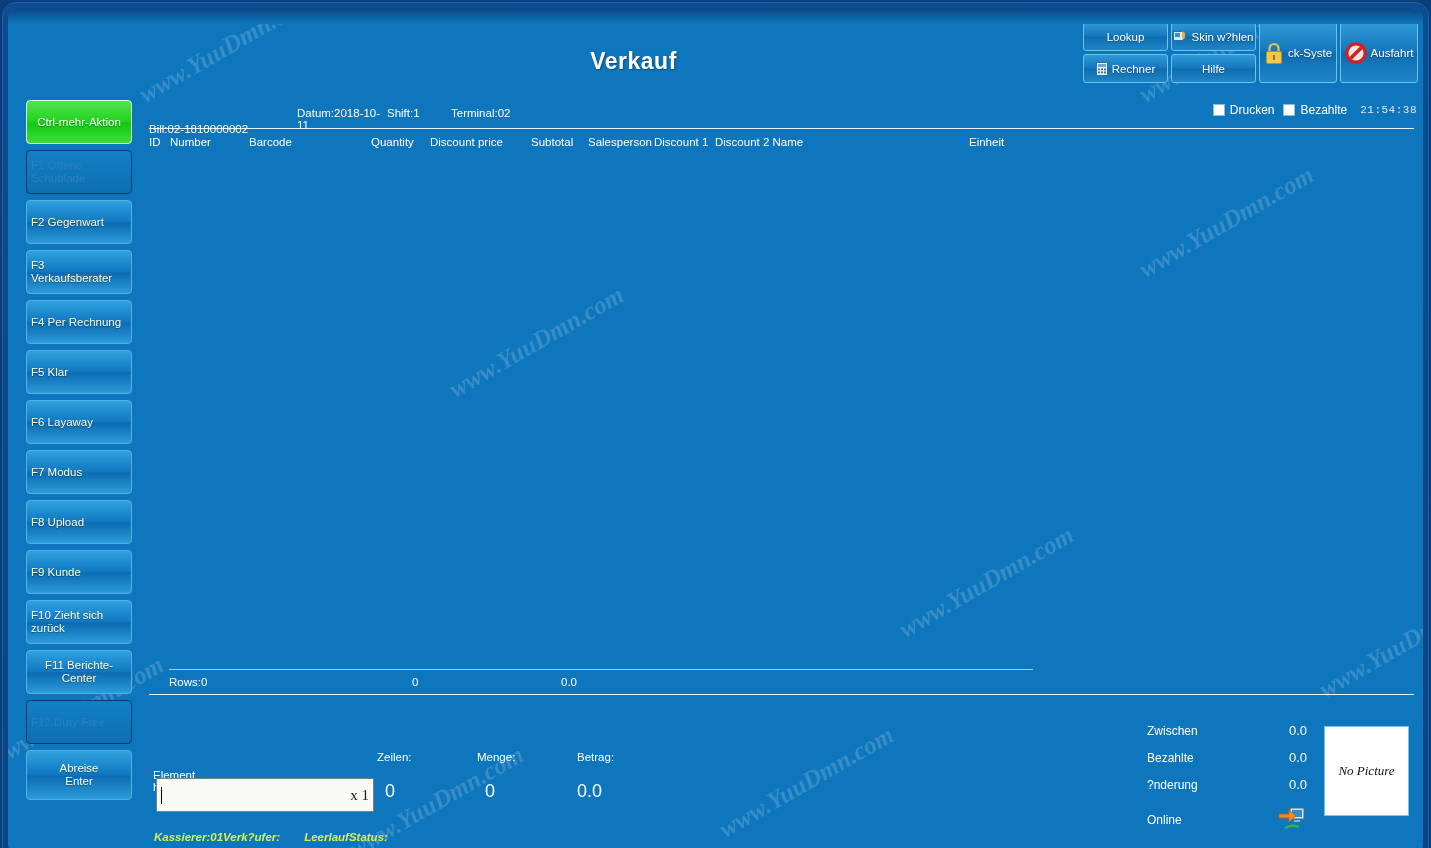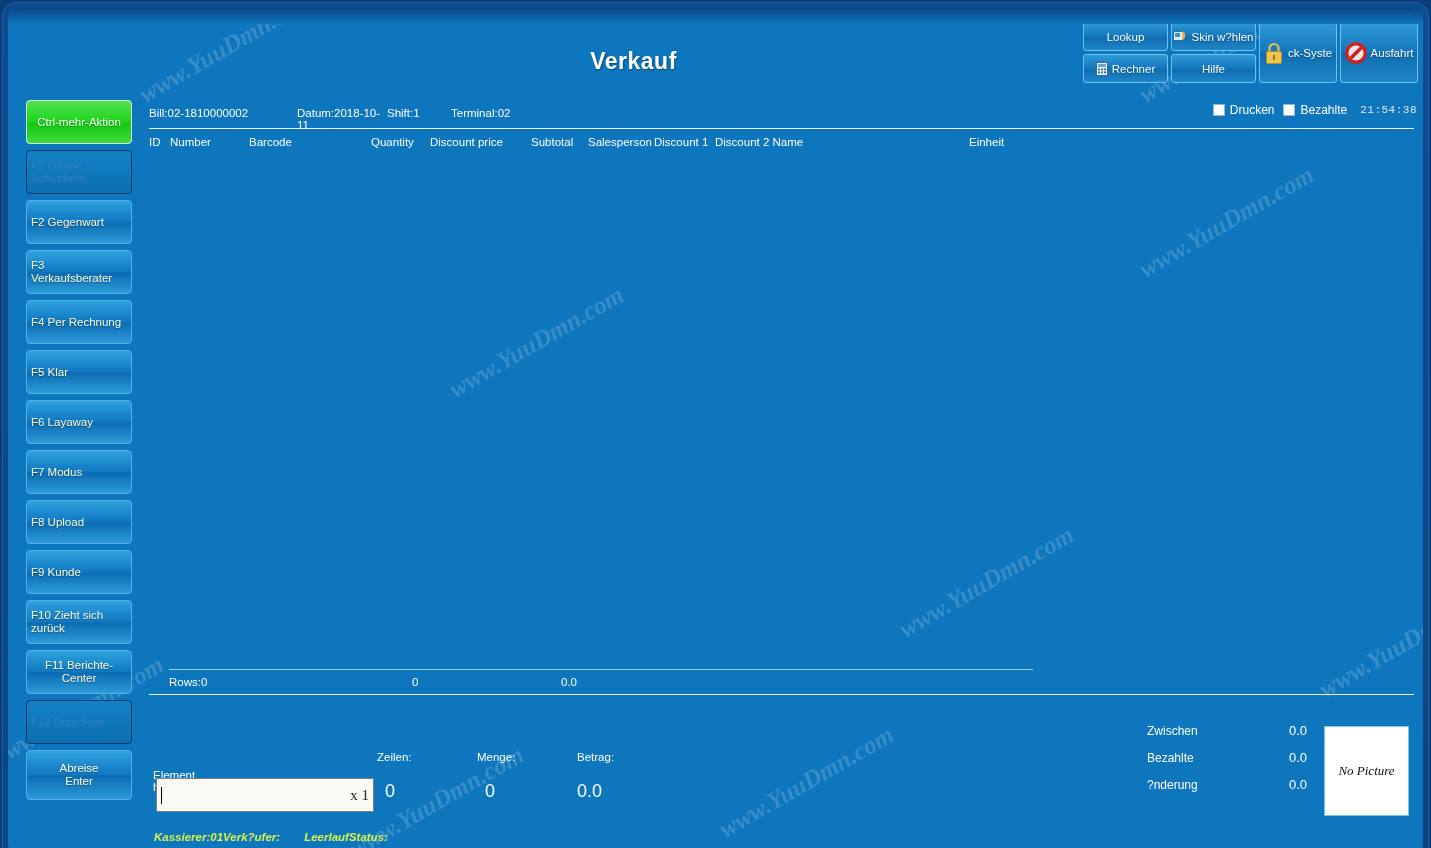--- a/index.html
+++ b/index.html
@@ -161,21 +161,21 @@
 
   
   .billinfo {
     position: absolute;
     left: 141px; top: 99px;
     display: flex;
     color: #ffffff;
     font-size: 11.5px;
   }
   .billinfo span { display: inline-block; }
-  .bi-bill { width: 148px; }
+  .bi-bill { width: 148px; margin-top: 16px; }
   .bi-date { width: 90px; }
   .bi-shift { width: 64px; }
 
   .hr-top {
     position: absolute;
     left: 141px; top: 120px;
     width: 1265px; height: 1px;
     background: #eaf4ff;
   }
 
@@ -509,20 +509,32 @@
         <span class="tv">0.0</span>
       </div>
       <div class="trow">
         <span>Bezahlte</span>
         <span class="tv">0.0</span>
       </div>
       <div class="trow">
         <span>?nderung</span>
         <span class="tv">0.0</span>
       </div>
+      <div class="trow online">
+        <span>Online</span>
+        <span>
+          <svg width="30" height="28" viewBox="0 0 30 28">
+            <rect x="13" y="4" width="14" height="11" rx="1" fill="#cfe4f5" stroke="#3a6f99"></rect>
+            <rect x="15" y="6" width="10" height="7" fill="#2b8fd4"></rect>
+            <rect x="17" y="16" width="6" height="2" fill="#8ab4d4"></rect>
+            <path d="M2 10 h10 v-4 l7 6 -7 6 v-4 H2 Z" fill="#f08a1e" stroke="#b9641a"></path>
+            <path d="M8 24 q6 -4 14 -1" stroke="#33b233" stroke-width="2.5" fill="none"></path>
+          </svg>
+        </span>
+      </div>
     </div>
 
     <div class="nopic">
       <span>No Picture</span>
     </div>
 
   </div>
 </div>
 
 </body></html>

